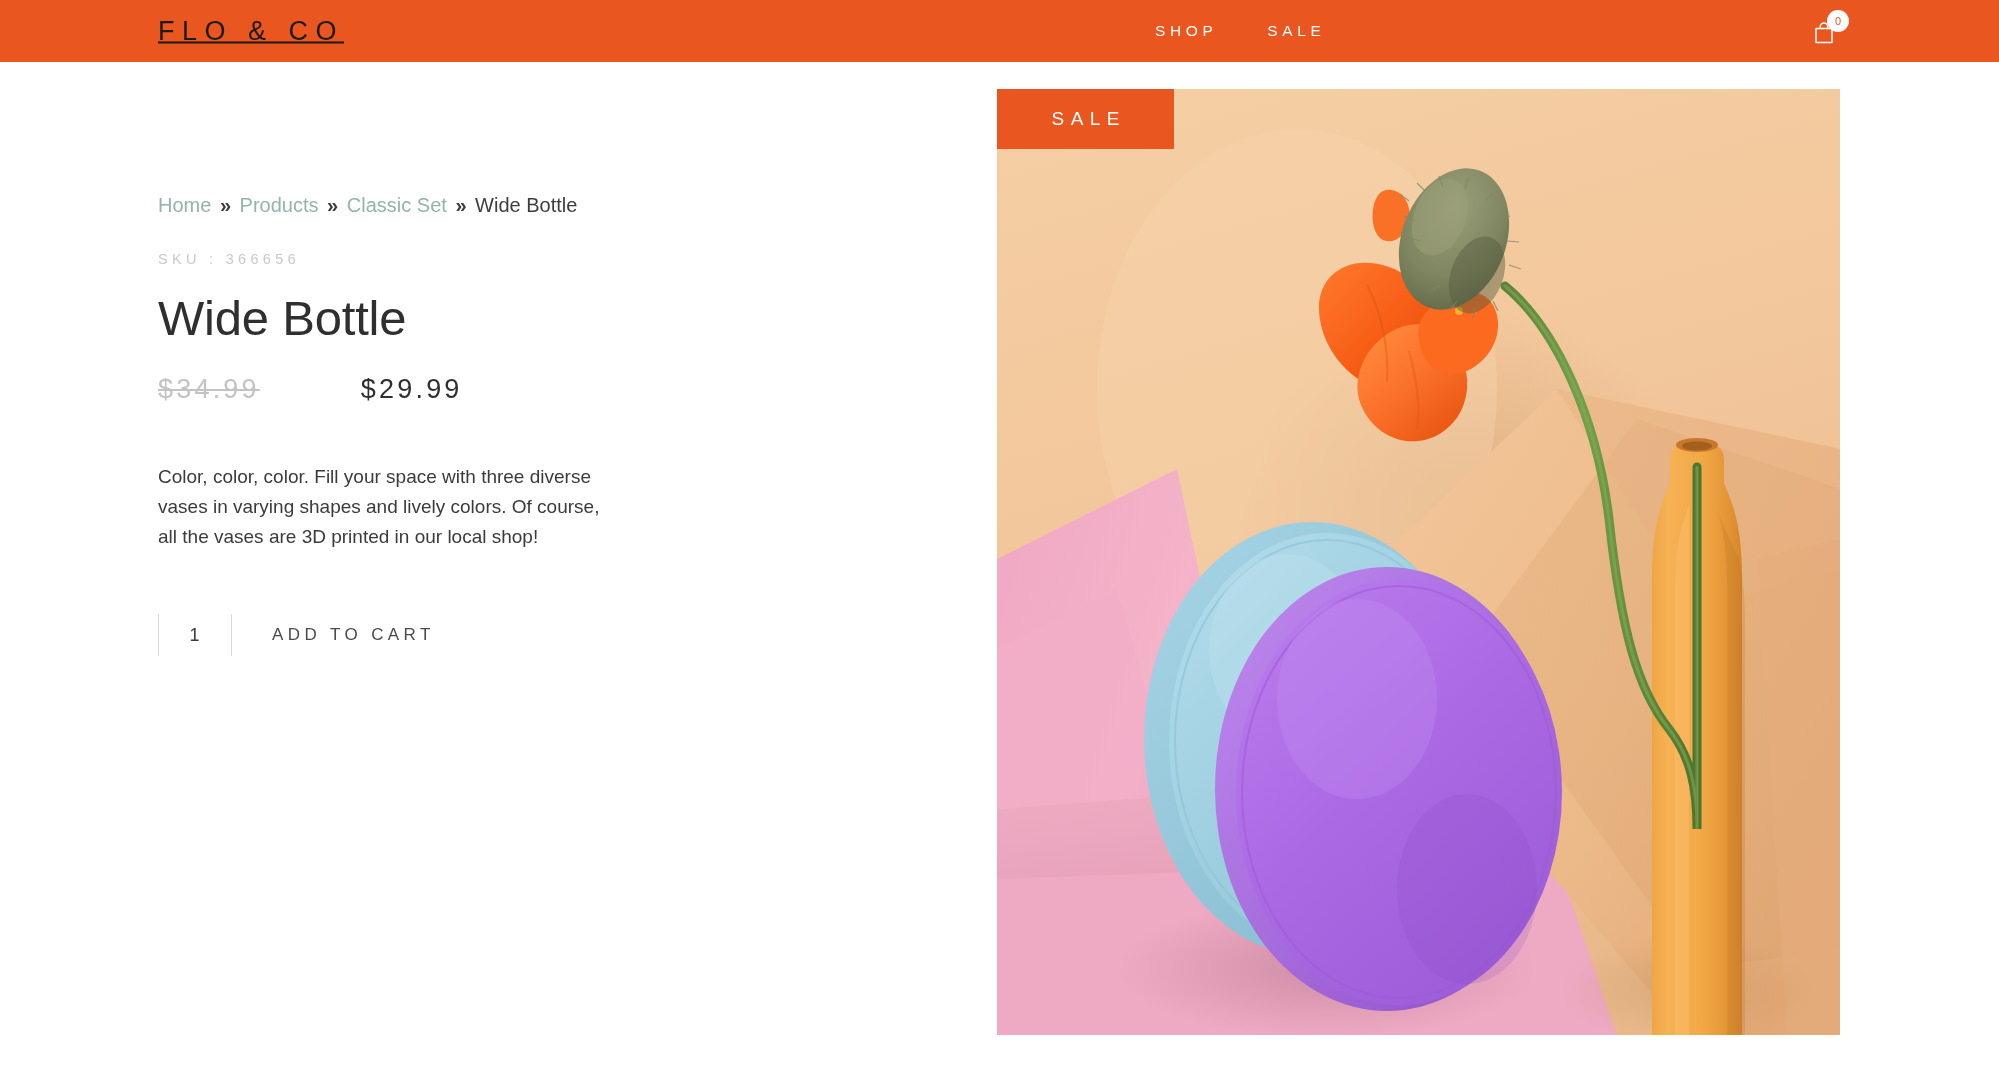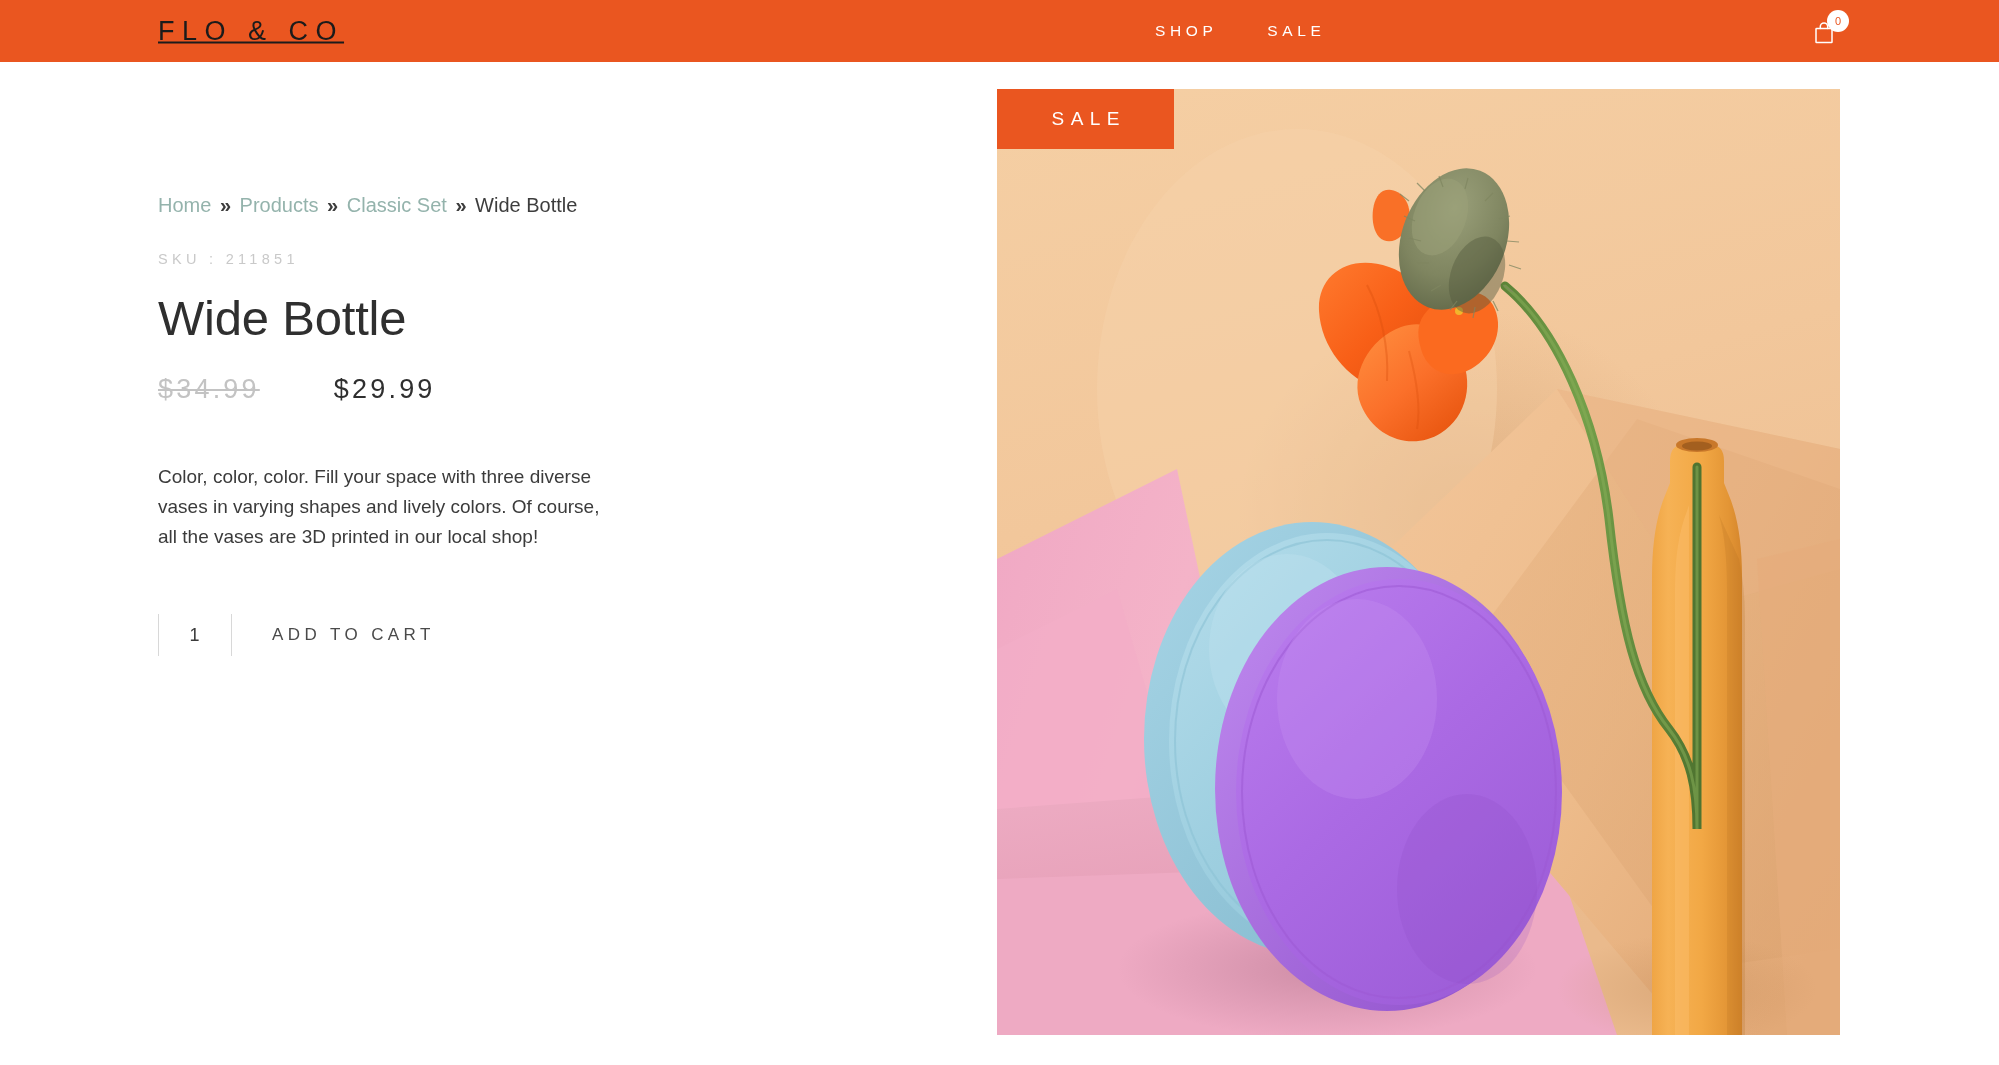--- a/index.html
+++ b/index.html
@@ -142,21 +142,21 @@
     color: #c3c3c3;
     text-decoration: line-through;
     text-decoration-thickness: 1.5px;
     white-space: nowrap;
   }
   .price-current {
     font-size: 27px;
     letter-spacing: 3.2px;
     color: #2f2f2f;
     white-space: nowrap;
-    margin-left: 58px;
+    margin-left: 85px;
   }
 
   .product-description {
     margin-top: 57px;
     font-size: 19px;
     line-height: 1.58;
     color: #3b3b3b;
     max-width: 460px;
   }
 
@@ -262,21 +262,21 @@
   <div class="breadcrumb">
     <a class="crumb-link" href="#">Home</a>
     <span class="crumb-sep">»</span>
     <a class="crumb-link" href="#">Products</a>
     <span class="crumb-sep">»</span>
     <a class="crumb-link" href="#">Classic Set</a>
     <span class="crumb-sep">»</span>
     <span class="crumb-current">Wide Bottle</span>
   </div>
 
-  <div class="sku-line">SKU : 211851</div>
+  <div class="sku-line">SKU : 366656</div>
 
   <h1 class="product-title">Wide Bottle</h1>
 
   <div class="price-row">
     <span class="price-original">$34.99</span>
     <span class="price-current">$29.99</span>
   </div>
 
   <p class="product-description">Color, color, color. Fill your space with three diverse vases in varying shapes and lively colors. Of course, all the vases are 3D printed in our local shop!</p>
 

